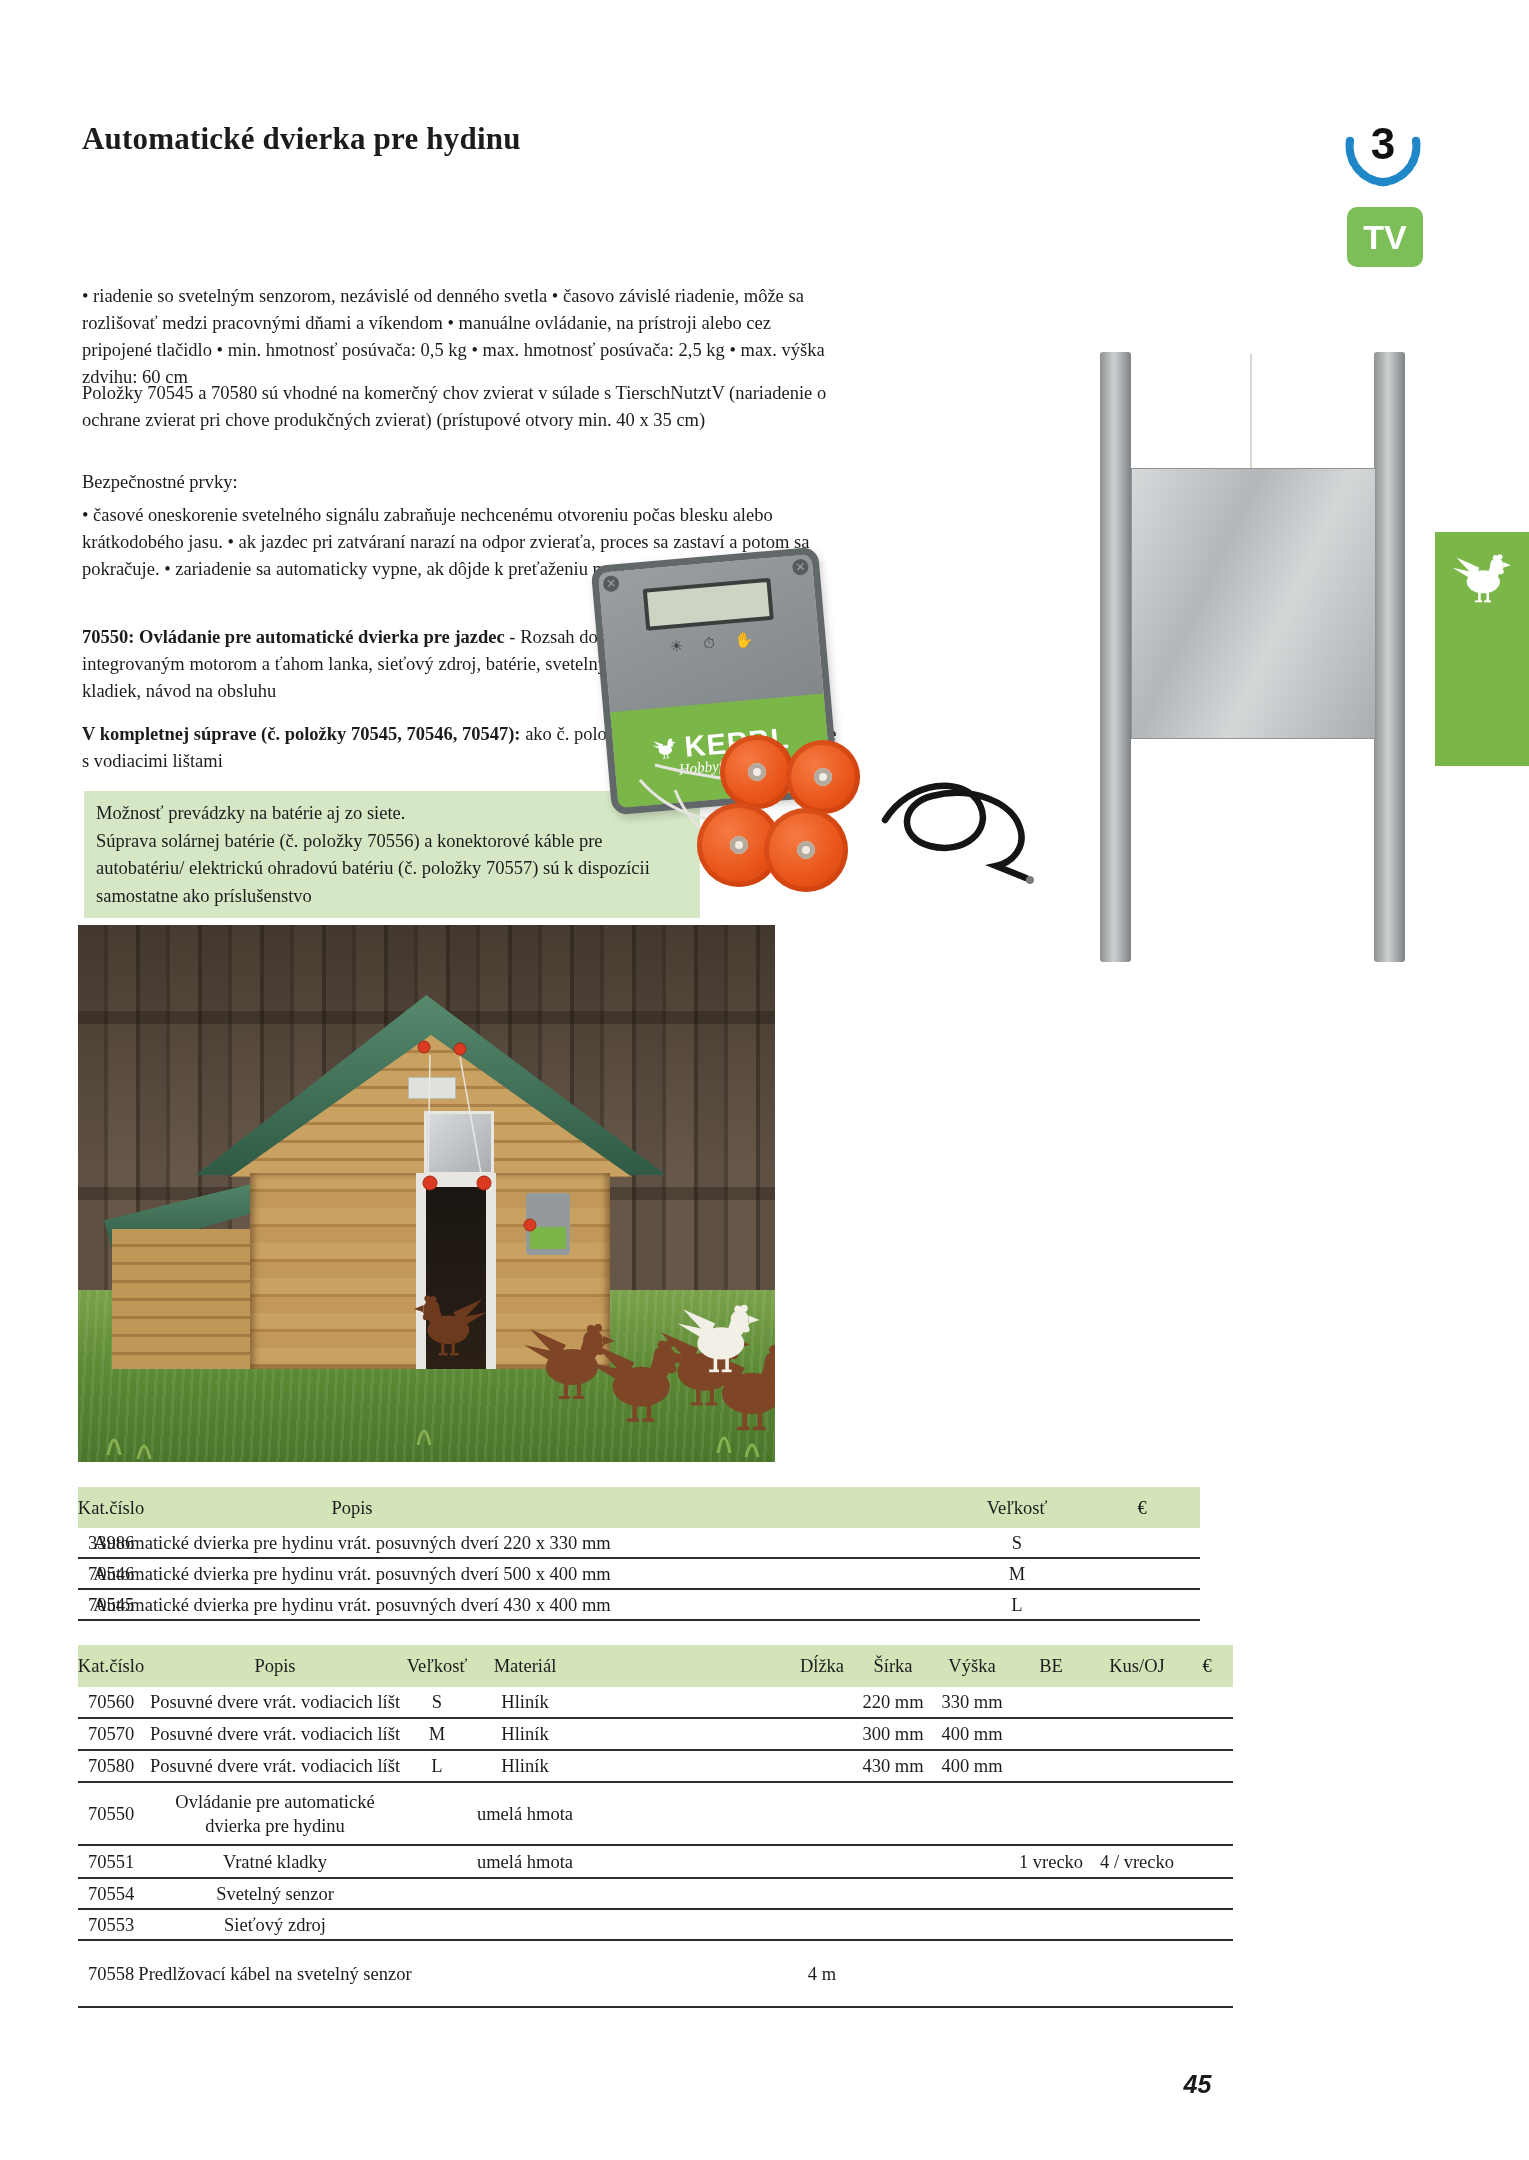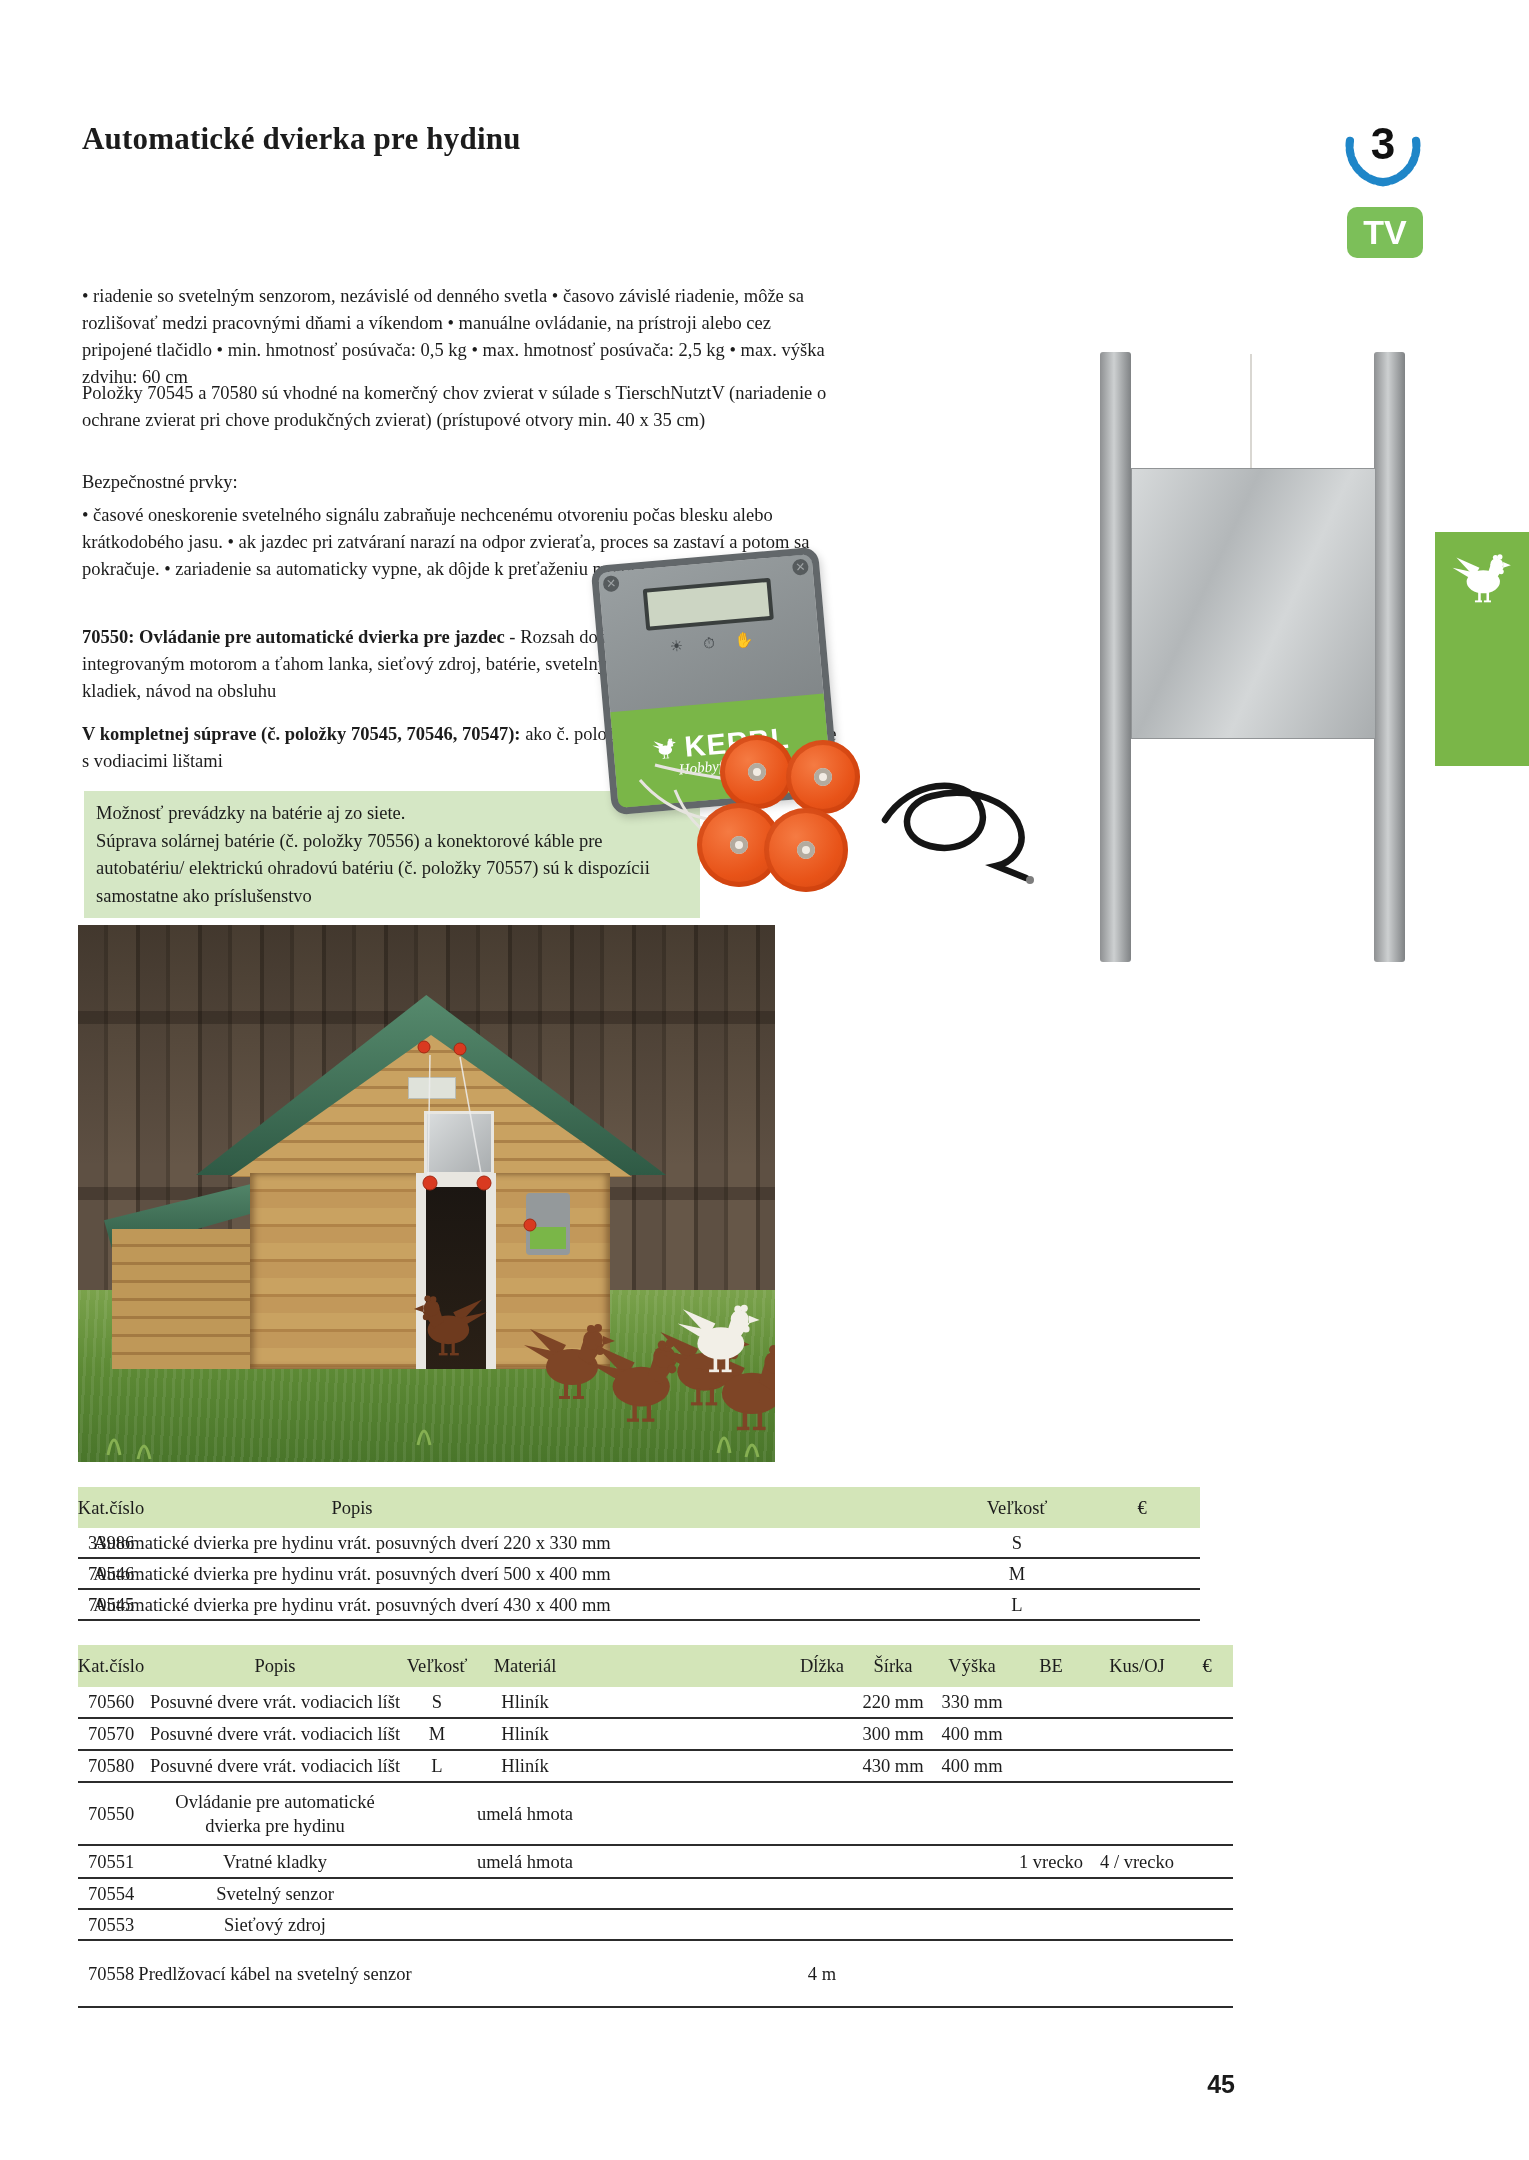--- a/index.html
+++ b/index.html
@@ -18,21 +18,21 @@
         padding:9px 12px 0 12px;background:#d5e7c5;font-size:18.5px;line-height:27.5px;}
   .note .block{display:block;}
 
   
   .warranty-bar{position:absolute;left:1141px;top:112px;width:215px;height:68px;background:#a7a7a6;
         display:flex;align-items:center;padding-left:19px;box-sizing:border-box;
         font-family:"Liberation Sans",sans-serif;font-size:20px;color:#3c3c3b;}
   .wreath{position:absolute;left:1342px;top:105px;width:82px;height:82px;}
   .wreath .wnum{position:absolute;left:0;right:0;top:14px;text-align:center;
         font-family:"Liberation Sans",sans-serif;font-weight:bold;font-size:44px;color:#111;}
-  .tv-badge{position:absolute;left:1347px;top:207px;width:76px;height:51px;border-radius:10px;
+  .tv-badge{position:absolute;left:1347px;top:207px;width:76px;height:60px;border-radius:10px;
         background:#7cbf59;color:#fff;font-family:"Liberation Sans",sans-serif;font-weight:bold;
         font-size:34px;display:flex;align-items:center;justify-content:center;}
   .side-tab{position:absolute;left:1435px;top:532px;width:94px;height:234px;background:#7ab648;}
   .side-tab svg{position:absolute;left:15px;top:14px;width:64px;height:64px;}
 
   
   .vrail{position:absolute;top:352px;width:31px;height:610px;border-radius:3px;
         background:linear-gradient(90deg,#8e9092,#cdd0d1 45%,#7f8284);}
   .vrail.l{left:1100px;} .vrail.r{left:1374px;}
   .alupanel{position:absolute;left:1131px;top:468px;width:243px;height:269px;
@@ -109,22 +109,22 @@
   .trow{position:relative;border-bottom:2px solid #2c2c2c;}
   .cell{position:absolute;top:50%;transform:translate(-50%,-50%);white-space:nowrap;}
   .cell.wrap{white-space:normal;width:250px;text-align:center;line-height:24px;}
   
   .d-cat{left:33px;} .d-pop{left:274px;} .d-vel{left:939px;} .d-eur{left:1064px;}
   
   .c-cat{left:33px;} .c-pop{left:197px;} .c-vel{left:359px;} .c-mat{left:447px;}
   .c-dlz{left:744px;} .c-sir{left:815px;} .c-vys{left:894px;} .c-be{left:973px;}
   .c-kus{left:1059px;} .c-eur{left:1129px;}
 
-  .page-num{position:absolute;left:1160px;top:2070px;width:75px;text-align:right;
-        font-family:"Liberation Sans",sans-serif;font-weight:bold;font-size:25px;color:#1a1a1a;}
+  .page-num{position:absolute;left:1160px;top:2070px;width:75px;text-align:center;
+        font-family:"Liberation Sans",sans-serif;font-weight:bold;font-size:25px;color:#1a1a1a;font-style:italic;}
 </style>
 </head>
 <body>
 
 <svg width="0" height="0" style="position:absolute">
   <defs>
     <g id="hen-shape">
       <polygon points="38,48 10,18 46,34"></polygon>
       <polygon points="34,52 4,34 42,42"></polygon>
       <ellipse cx="52" cy="56" rx="26" ry="18"></ellipse>

